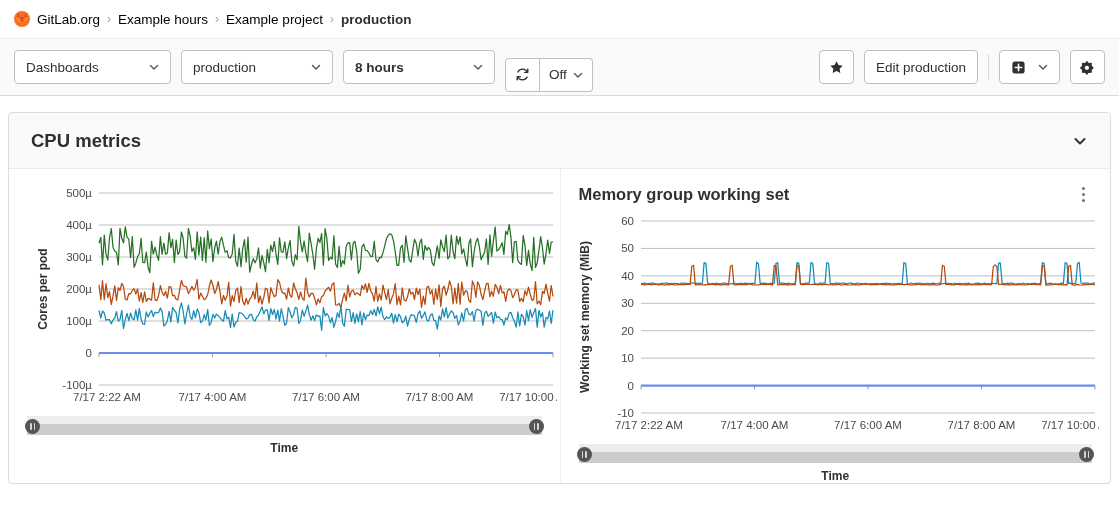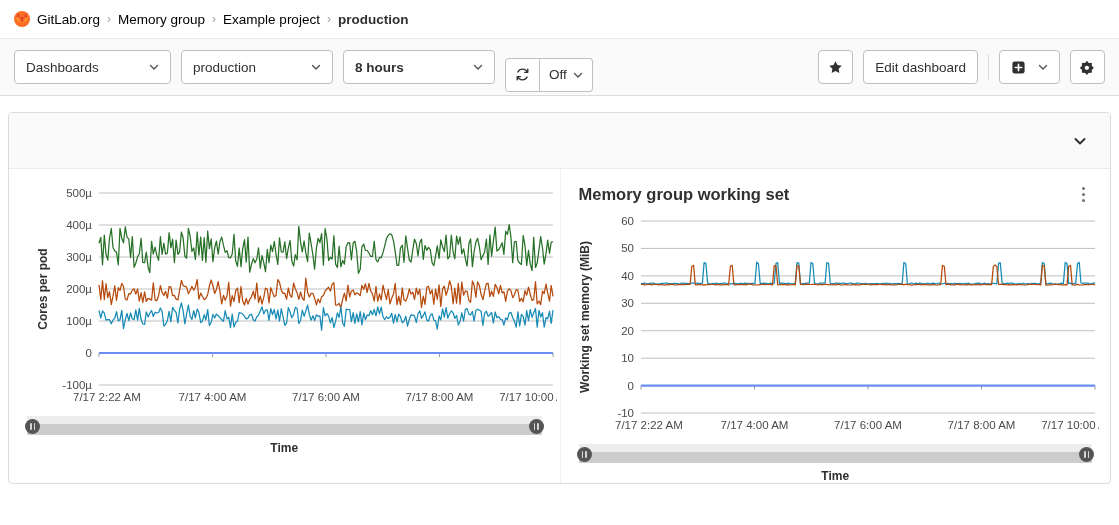--- a/index.html
+++ b/index.html
@@ -194,21 +194,21 @@
     <path d="M8 12.6 5.9 6.1H10.1L8 12.6z" fill="#e24329"></path>
     <path d="M8 12.6 5.9 6.1H3l5 6.5z" fill="#fc6d26"></path>
     <path d="M3 6.1 2.4 8.1a.45.45 0 0 0 .16.5L8 12.6 3 6.1z" fill="#fca326"></path>
     <path d="M3 6.1h2.9L4.6 2.3c-.06-.2-.35-.2-.42 0L3 6.1z" fill="#e24329"></path>
     <path d="M8 12.6l2.1-6.5H13l-5 6.5z" fill="#fc6d26"></path>
     <path d="M13 6.1l.6 2a.45.45 0 0 1-.16.5L8 12.6l5-6.5z" fill="#fca326"></path>
     <path d="M13 6.1h-2.9l1.25-3.8c.06-.2.35-.2.42 0L13 6.1z" fill="#e24329"></path>
   </svg>
   <a class="crumb" href="#">GitLab.org</a>
   <span class="crumb-sep">›</span>
-  <a class="crumb" href="#">Memory group</a>
+  <a class="crumb" href="#">Example hours</a>
   <span class="crumb-sep">›</span>
   <a class="crumb" href="#">Example project</a>
   <span class="crumb-sep">›</span>
   <span class="crumb current">production</span>
 </div>
 
 <div class="toolbar">
 
   <button class="btn select-btn sel-dashboards">
     <span>Dashboards</span>
@@ -250,21 +250,21 @@
 
   <div class="spacer"></div>
 
   <button class="btn icon-btn">
     <svg class="star-icon" viewBox="0 0 16 16">
       <path d="M8 1.2l2.05 4.18 4.6.67-3.33 3.25.79 4.6L8 11.72l-4.11 2.18.79-4.6L1.35 6.05l4.6-.67L8 1.2z" fill="#303030"></path>
     </svg>
   </button>
 
   <button class="btn">
-    <span>Edit dashboard</span>
+    <span>Edit production</span>
   </button>
 
   <div class="vdiv"></div>
 
   <button class="btn select-btn" style="gap:12px;">
     <svg class="plus-box-icon" viewBox="0 0 16 16">
       <rect x="1.5" y="1.5" width="13" height="13" rx="2.5" fill="#303030"></rect>
       <path d="M8 4.6v6.8M4.6 8h6.8" stroke="#fff" stroke-width="1.7" stroke-linecap="round"></path>
     </svg>
     <svg class="chev" viewBox="0 0 10 10">
@@ -275,20 +275,21 @@
   <button class="btn icon-btn">
     <svg class="gear-icon" viewBox="0 0 16 16">
       <path d="M8 1.3l1 1.5a5.3 5.3 0 0 1 1.1.45l1.75-.35.95.95-.35 1.75c.2.35.35.72.45 1.1l1.5 1v1.35l-1.5 1c-.1.38-.25.75-.45 1.1l.35 1.75-.95.95-1.75-.35c-.35.2-.72.35-1.1.45l-1 1.5H6.65l-1-1.5a5.3 5.3 0 0 1-1.1-.45l-1.75.35-.95-.95.35-1.75c-.2-.35-.35-.72-.45-1.1l-1.5-1V7.7l1.5-1c.1-.38.25-.75.45-1.1L1.85 3.85l.95-.95 1.75.35c.35-.2.72-.35 1.1-.45l1-1.5H8z" fill="#303030"></path>
       <circle cx="7.33" cy="8.37" r="2.3" fill="#fff"></circle>
     </svg>
   </button>
 </div>
 
 <div class="panel">
   <div class="panel-head">
+    <div class="panel-title">CPU metrics</div>
     <div class="spacer"></div>
     <svg style="width:16px;height:16px" viewBox="0 0 16 16">
         <path d="M3.5 6 8 10.5 12.5 6" fill="none" stroke="#303030" stroke-width="1.9" stroke-linecap="round" stroke-linejoin="round"></path>
       </svg>
   </div>
 
   <div class="panel-body">
 
     <div class="chart-col">
       <div class="plot-wrap">

